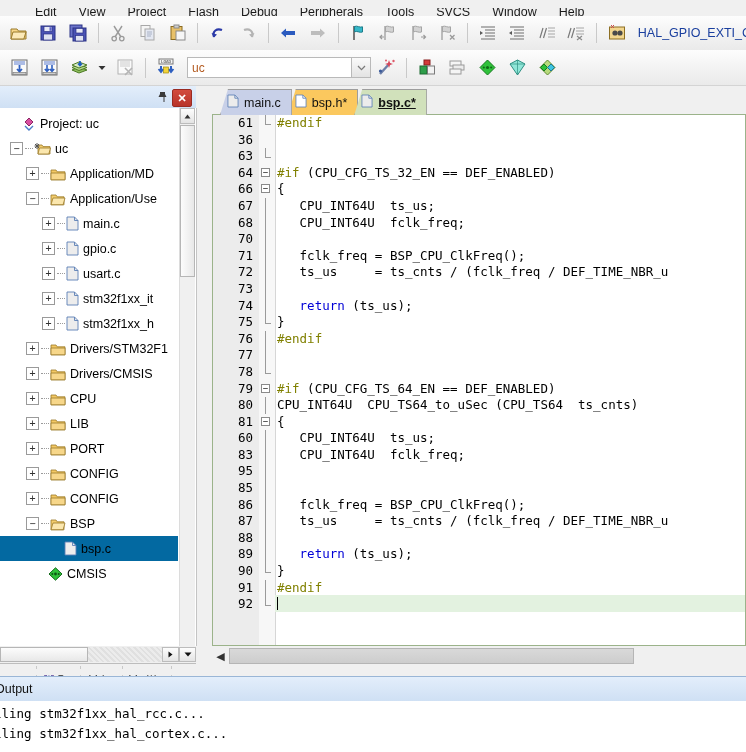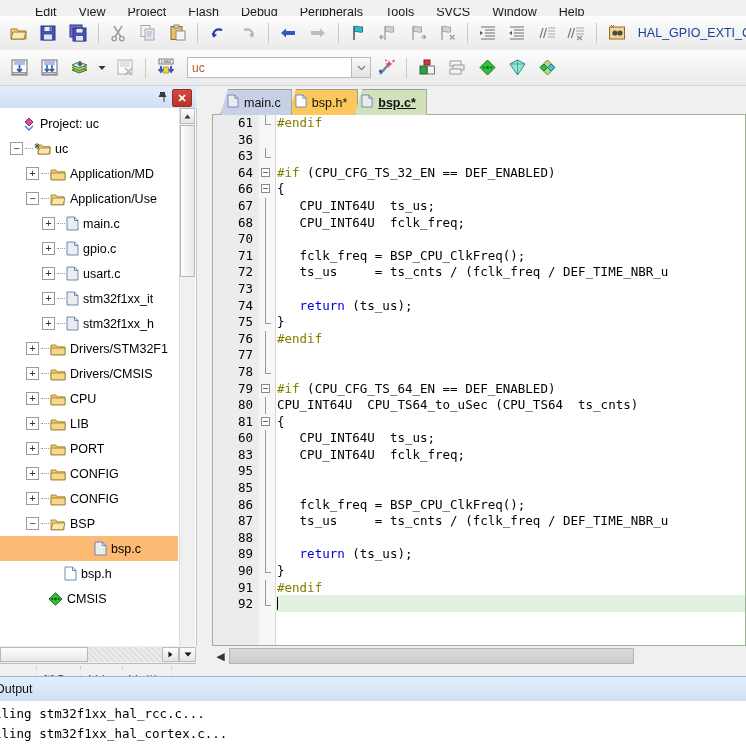--- a/index.html
+++ b/index.html
@@ -80,21 +80,21 @@
   }
   .treewrap{
     position:absolute;left:0;top:22px;width:196px;height:538px;
     background:#fff;border-right:1px solid #c4c4c4;overflow:hidden;
   }
   .tree{position:absolute;left:0;top:0;width:178px;padding-top:3px;}
   .trow{
     height:25px;display:flex;align-items:center;white-space:nowrap;
     font-size:12.5px;color:#000;position:relative;
   }
-  .trow.sel{background:#fdba74;padding-left:30px;}
+  .trow.sel{background:#0369a1;}
   .texp{
     width:11px;height:11px;border:1px solid #9a9a9a;background:#fff;
     display:inline-flex;align-items:center;justify-content:center;
     font-size:10px;line-height:9px;color:#333;margin-right:2px;flex:none;
     font-family:"DejaVu Sans Mono",monospace;
   }
   .tspace{flex:none;}
   .dots{flex:none;width:8px;height:1px;border-top:1px dotted #9b9b9b;margin-right:1px;}
   .tlabel{margin-left:4px;}
   .vscroll{
@@ -686,29 +686,20 @@
             <span class="tlabel">BSP</span>
           </div>
           <div class="trow sel">
             <div class="tspace" style="width: 42px;"></div>
             <span class="tspace" style="width: 22px;"></span>
             <svg width="13" height="15" viewBox="0 0 13 15">
               <path d="M1 1h7.5L12 4.5V14H1z" fill="#ededed" stroke="#5b7fb5" stroke-width="0.9"></path>
               <path d="M8.5 1 L8.5 4.5 L12 4.5" fill="none" stroke="#5b7fb5" stroke-width="0.9"></path>
             </svg>
             <span class="tlabel">bsp.c</span>
-          </div>
-          <div class="trow">
-            <div class="tspace" style="width: 42px;"></div>
-            <span class="tspace" style="width: 22px;"></span>
-            <svg width="13" height="15" viewBox="0 0 13 15">
-              <path d="M1 1h7.5L12 4.5V14H1z" fill="#ffffff" stroke="#5b7fb5" stroke-width="0.9"></path>
-              <path d="M8.5 1 L8.5 4.5 L12 4.5" fill="none" stroke="#5b7fb5" stroke-width="0.9"></path>
-            </svg>
-            <span class="tlabel">bsp.h</span>
           </div>
           <div class="trow">
             <div class="tspace" style="width: 26px;"></div>
             <span class="tspace" style="width: 22px;"></span>
             <svg width="15" height="14" viewBox="0 0 15 14">
               <path d="M7.5 0.8 L14 7 L7.5 13.2 L1 7 Z" fill="#2fc13a" stroke="#12691a"></path>
               <circle cx="7.5" cy="7" r="1.4" fill="#0c5413"></circle>
               <circle cx="4.3" cy="7" r="1" fill="#0c5413"></circle>
               <circle cx="10.7" cy="7" r="1" fill="#0c5413"></circle>
             </svg>

